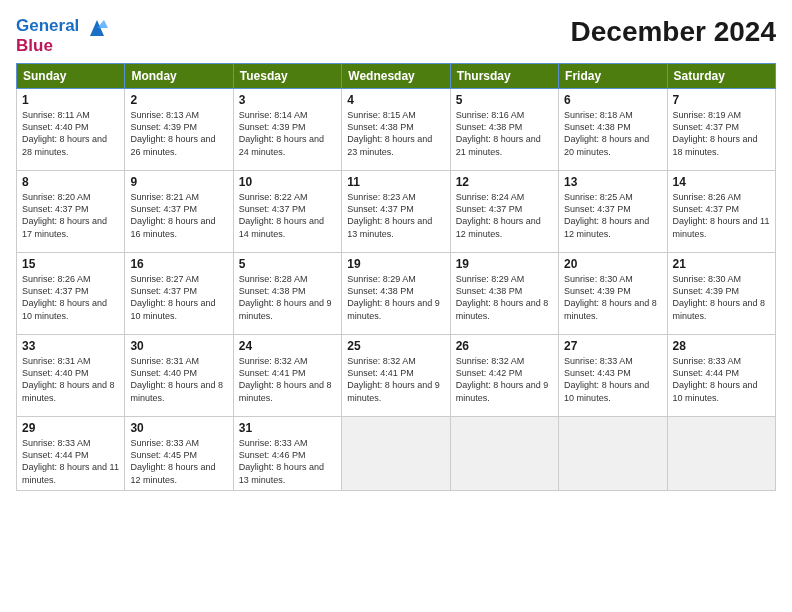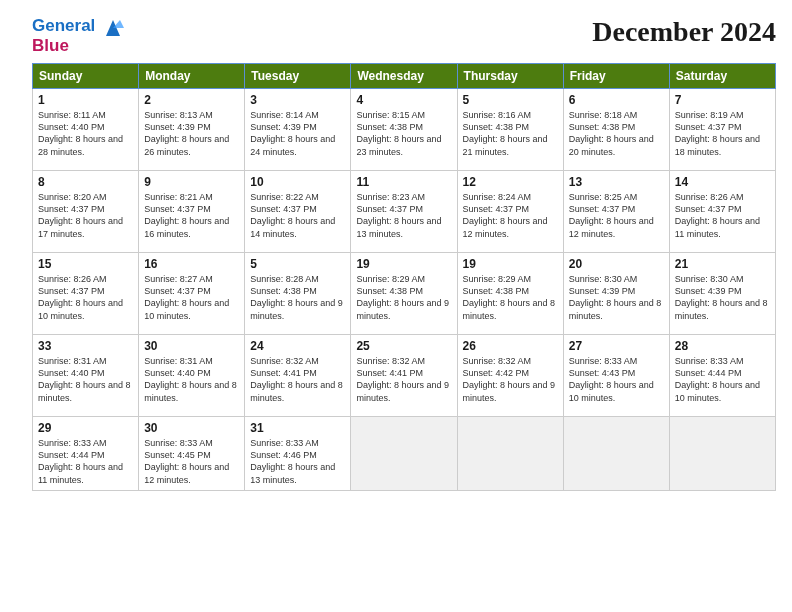--- a/index.html
+++ b/index.html
@@ -6,36 +6,35 @@
     body {
       font-family: Arial, sans-serif;
       background: #fff;
       width: 792px;
       height: 612px;
       overflow: hidden;
     }
     .page {
       width: 792px;
       height: 612px;
-      padding: 16px 16px 8px 32px;
+      padding: 16px 16px 8px 16px;
       background: #fff;
     }
     .header {
       display: flex;
       justify-content: space-between;
       align-items: flex-start;
       margin-bottom: 8px;
     }
     .logo {
       display: flex;
       align-items: center;
     }
     .title-block {
       text-align: left;
-      font-family: Liberation Serif, serif;
     }
     .month-title {
       font-size: 28px;
       font-weight: bold;
       color: #1a1a1a;
     }
     .location {
       font-size: 13px;
       color: #555;
     }

